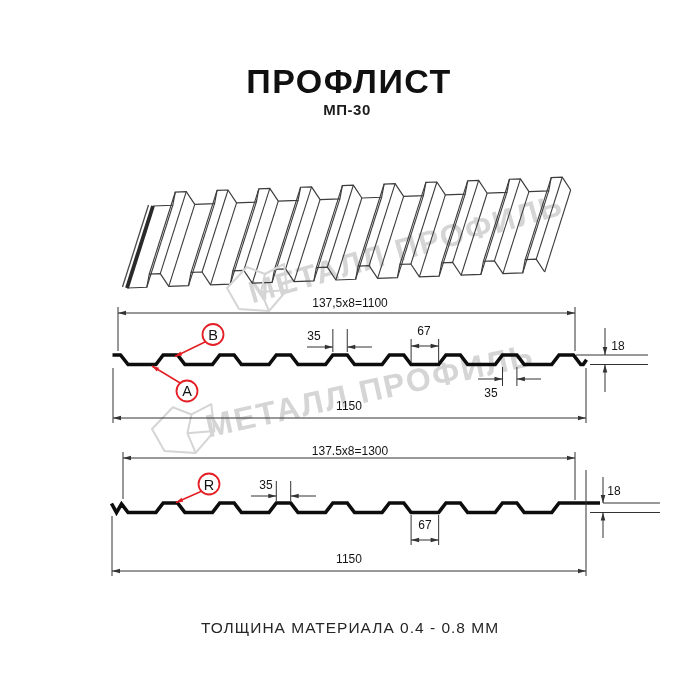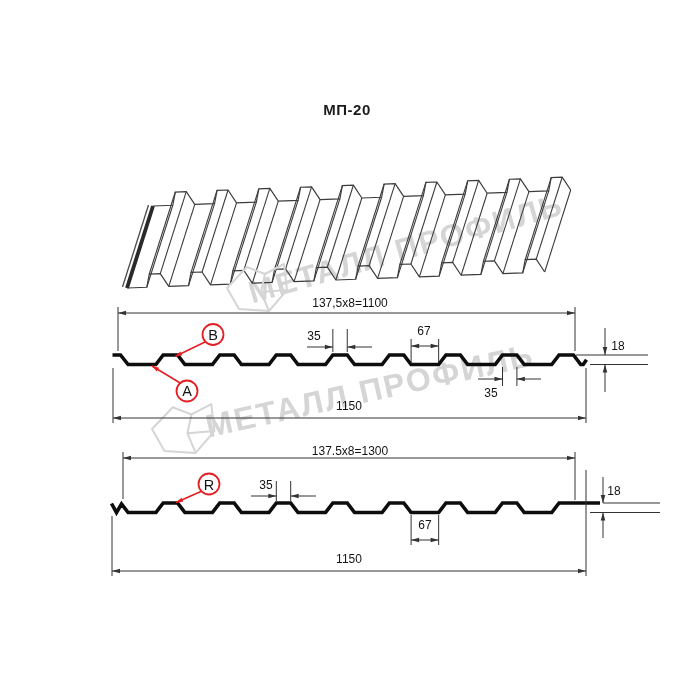--- a/index.html
+++ b/index.html
@@ -162,31 +162,33 @@
           <polygon points="112,571 120,568.7 120,573.3" fill="#333333"></polygon>
           <polygon points="586,571 578,568.7 578,573.3" fill="#333333"></polygon>
         </g>
         <g>
           <circle cx="209" cy="484" r="10.5" fill="none" stroke="#e31e24" stroke-width="1.8"></circle>
           <line x1="202" y1="491" x2="176" y2="502.5" stroke="#e31e24" stroke-width="1.5"></line>
           <polygon points="176,502.5 181.51183413179706,497.6564801534879 183.29166059681893,501.6804356396243" fill="#e31e24"></polygon>
         </g>
       </svg></div>
 
-  <div class="t subtitle" style="left:347px;top:109px;">МП-20</div>
+  <div class="t title" style="left:349px;top:81px;">ПРОФЛИСТ</div>
+  <div class="t subtitle" style="left:347px;top:109px;">МП-30</div>
 
   <div class="t dim" style="left:350px;top:303px;">137,5x8=1100</div>
   <div class="t dim" style="left:314px;top:336px;">35</div>
   <div class="t dim" style="left:424px;top:331px;">67</div>
   <div class="t dim" style="left:491px;top:393px;">35</div>
   <div class="t dim" style="left:618px;top:346px;">18</div>
   <div class="t dim" style="left:349px;top:406px;">1150</div>
   <div class="t redlbl" style="left:213px;top:335px;">B</div>
   <div class="t redlbl" style="left:187px;top:391px;">A</div>
 
   <div class="t dim" style="left:350px;top:451px;">137.5x8=1300</div>
   <div class="t dim" style="left:266px;top:485px;">35</div>
   <div class="t dim" style="left:425px;top:525px;">67</div>
   <div class="t dim" style="left:614px;top:491px;">18</div>
   <div class="t dim" style="left:349px;top:559px;">1150</div>
   <div class="t redlbl" style="left:209px;top:485px;">R</div>
 
+  <div class="t footer" style="left:350px;top:628px;">ТОЛЩИНА МАТЕРИАЛА 0.4 - 0.8 ММ</div>
 </div>
 
 </body></html>

